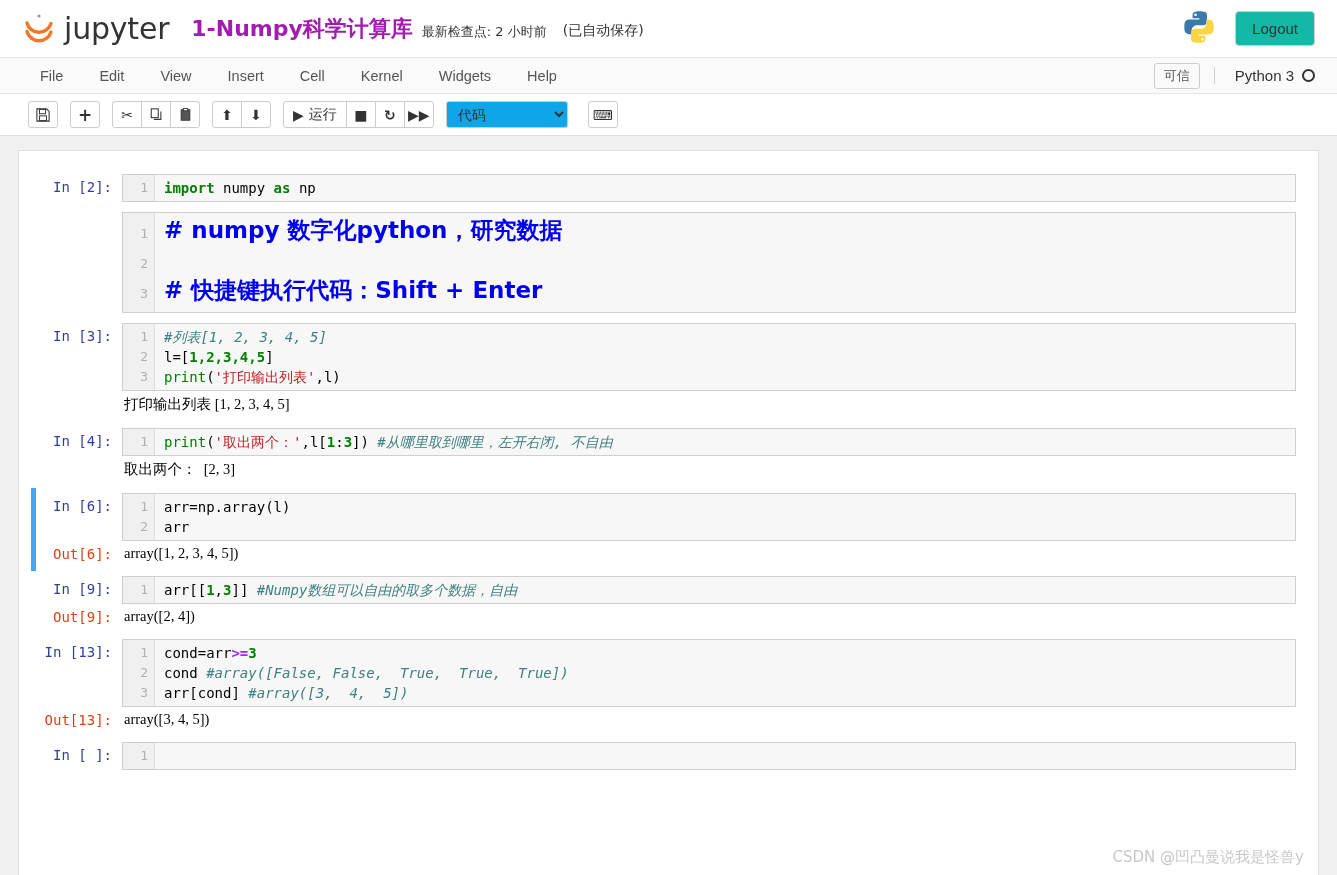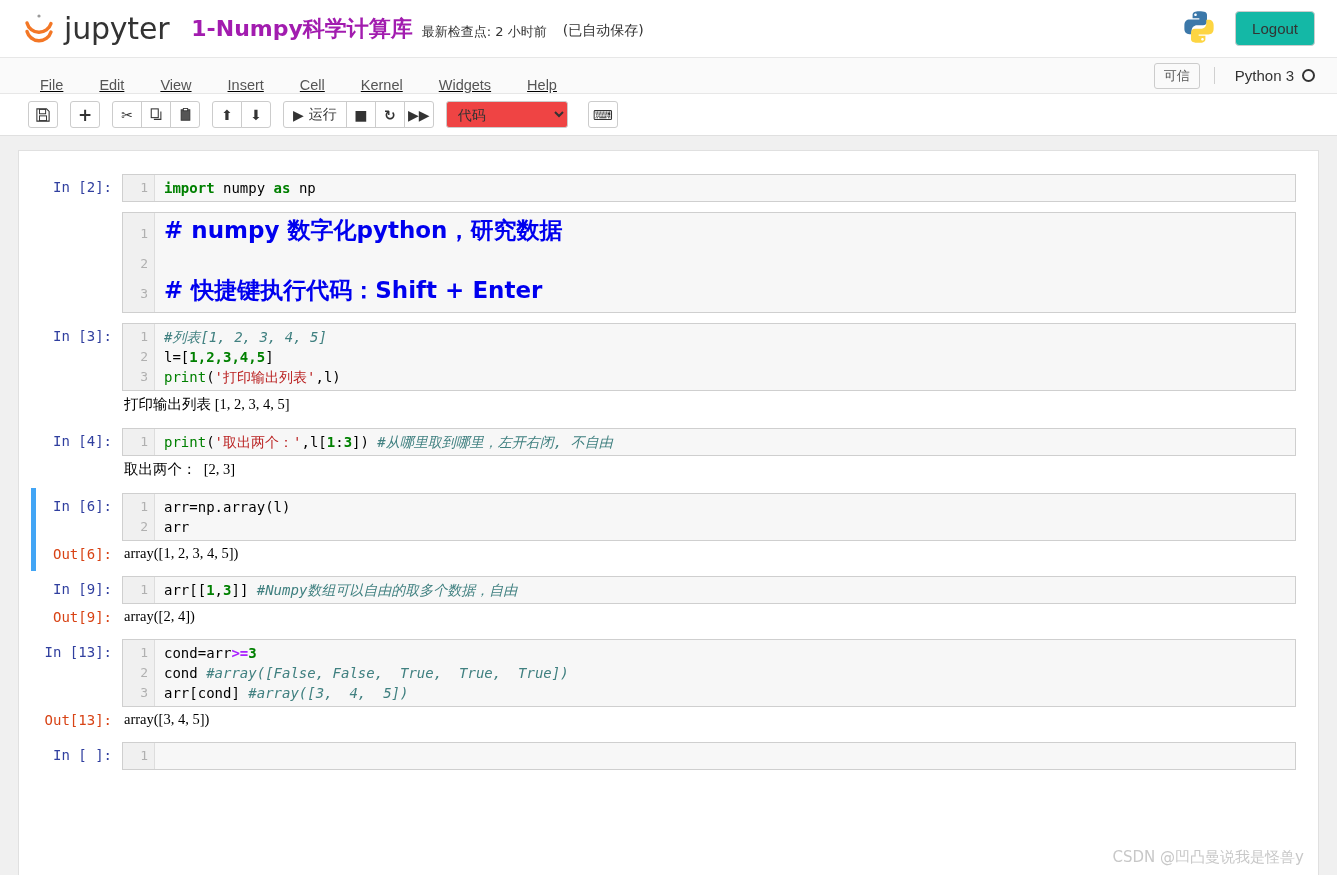--- a/index.html
+++ b/index.html
@@ -70,21 +70,21 @@
   
   #menubar {
     height: 36px;
     background: #fafafa;
     border-bottom: 1px solid #e7e7e7;
     display: flex;
     align-items: stretch;
     padding-left: 22px;
     padding-right: 14px;
   }
-  #menu-items { display: flex; align-items: flex-end; text-decoration: underline; }
+  #menu-items { display: flex; align-items: center; }
   .menu-item {
     padding: 0 18px;
     display: flex;
     align-items: center;
     font-size: 14.5px;
     color: #555;
     cursor: pointer;
     font-family: "Liberation Sans", sans-serif;
   }
   #menubar-right {
@@ -143,21 +143,21 @@
   }
   .btn-group .tb-btn:first-child { margin-left: 0; border-radius: 3px 0 0 3px; }
   .btn-group .tb-btn:last-child { border-radius: 0 3px 3px 0; }
   .btn-group .tb-btn:only-child { border-radius: 3px; }
   .tb-btn.wide { width: auto; padding: 0 9px; gap: 5px; }
   #celltype-select {
     height: 27px;
     width: 122px;
     border: 1px solid #cccccc;
     border-radius: 3px;
-    background: #ef4444;
+    background: #0ea5e9;
     font-size: 14px;
     color: #333;
     padding-left: 7px;
     font-family: "DejaVu Sans", sans-serif;
     cursor: pointer;
   }
   
   #page-wrap {
     padding: 14px 18px 0 18px;
     height: calc(875px - 58px - 36px - 42px);

